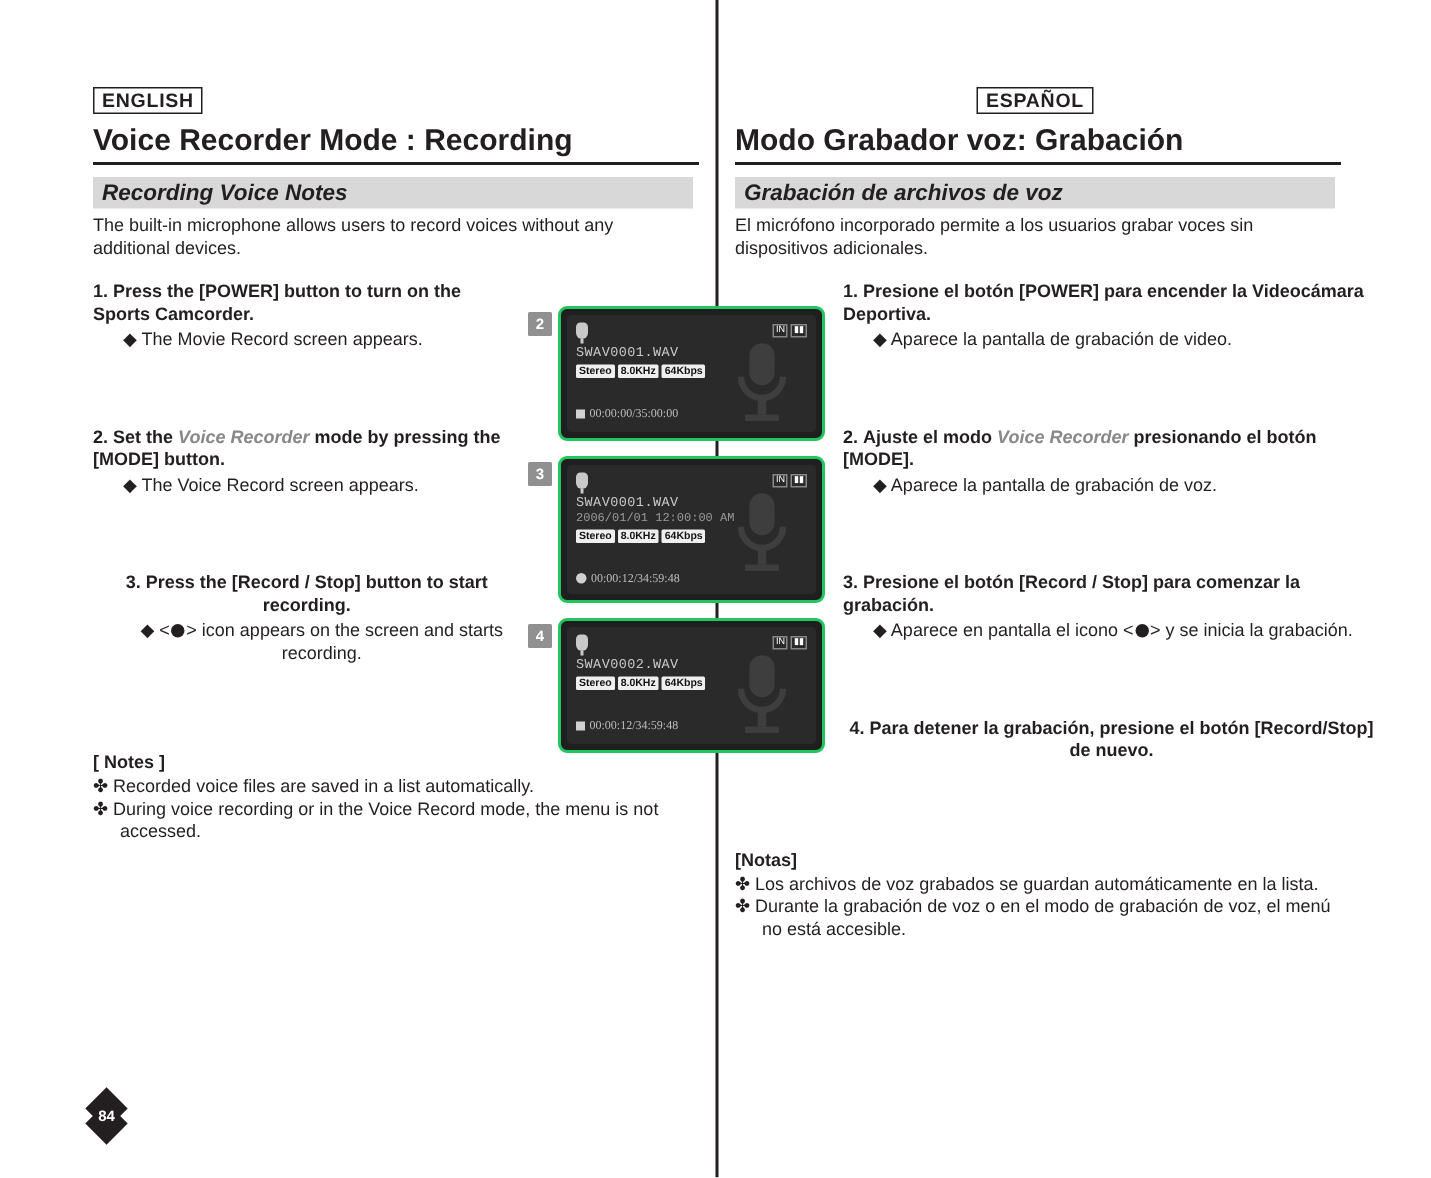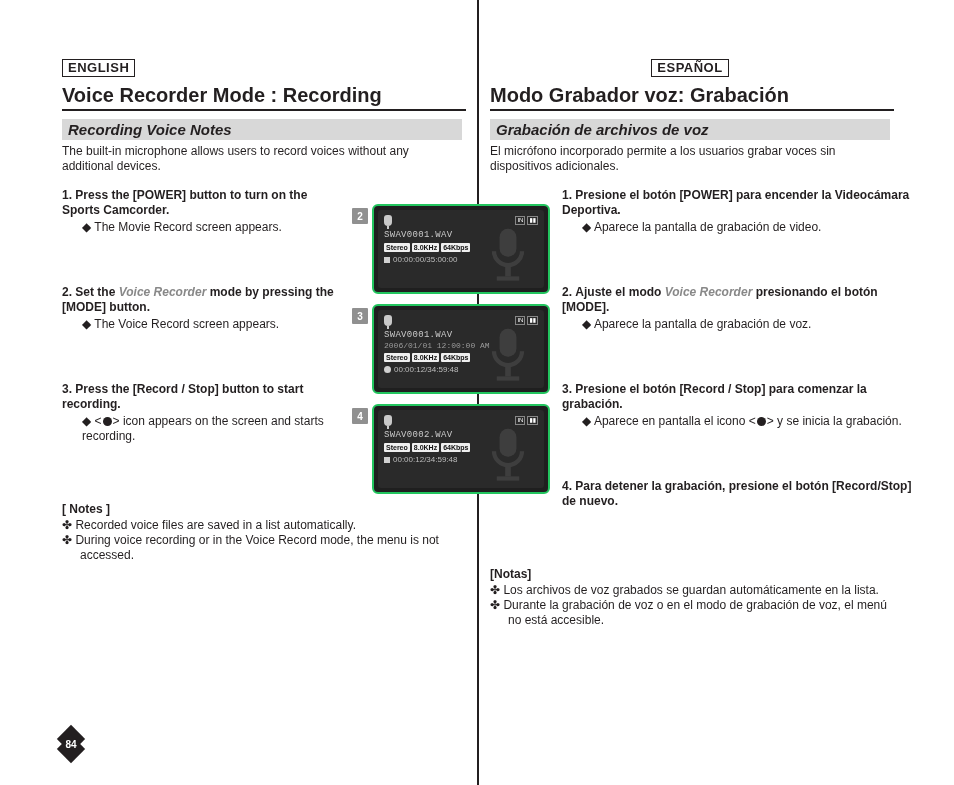--- a/index.html
+++ b/index.html
@@ -11,21 +11,21 @@
   .col-r { left: 490px; }
 
   .lang-box { display:inline-block; border:1.5px solid #231f20; padding:0 5px; font-weight:bold; font-size:13px; letter-spacing:.5px; line-height:16px; margin-bottom:4px; }
   .col-r .lang-wrap { text-align:center; }
   .h1 { font-size:20px; font-weight:bold; line-height:24px; margin-top:2px; }
   .h1-rule { height:2px; background:#231f20; margin-top:2px; width:404px; }
   .sec-title { background:#d8d8d8; font-style:italic; font-weight:bold; font-size:15px; padding:2px 6px; margin-top:8px; }
   .intro { font-size:12px; line-height:15px; margin-top:4px; }
   ol.steps { list-style:none; margin-top:14px; }
   ol.steps > li { font-size:12px; line-height:15px; margin-bottom:50px; }
-  ol.steps > li:last-child { margin-bottom:0; }
+  ol.steps > li:last-child { margin-bottom:0;text-align:center; }
   .st-num { font-weight:bold; }
   .st-head { font-weight:bold; }
   .sub { margin-left:20px; margin-top:2px; font-size:12px; }
   .sub::before { content:"◆ "; }
   .mode-ital { font-style:italic; color:#888; font-weight:bold; }
 
   .notes-h { font-weight:bold; font-size:12px; margin-top:58px; }
   ul.notes { list-style:none; margin-top:2px; }
   ul.notes li { font-size:12px; line-height:15px; padding-left:18px; text-indent:-18px; }
   ul.notes li::before { content:"✤  "; }
@@ -50,21 +50,21 @@
   .mic { width:8px; height:11px; background:#c9c9c9; border-radius:3px 3px 4px 4px; position:relative; }
   .mic::after { content:""; position:absolute; left:3px; bottom:-3px; width:2px; height:3px; background:#c9c9c9; }
   .ind { display:flex; gap:2px; align-items:center; }
   .ind span { font-size:6px; color:#fff; border:0.5px solid #888; padding:0 1px; line-height:7px; letter-spacing:0; }
   .big-mic { position:absolute; right:6px; top:16px; width:60px; height:56px; opacity:.22; }
   .big-mic svg { width:100%; height:100%; }
   .lcd .fname { color:#c9c9c9; font-size:9px; letter-spacing:.3px; margin-top:4px; font-family:"Courier New",monospace; }
   .lcd .date  { color:#9a9a9a; font-size:8px; margin-top:1px; font-family:"Courier New",monospace; }
   .lcd .tags  { margin-top:3px; display:flex; gap:2px; }
   .lcd .tags span { background:#efefef; color:#111; font-size:7px; font-weight:bold; padding:0 2px; line-height:9px; border-radius:1px; }
-  .lcd .time  { color:#bdbdbd; font-size:8px; margin-top:3px; font-family:Liberation Sans, sans-serif; display:flex; align-items:center; gap:3px; }
+  .lcd .time  { color:#bdbdbd; font-size:8px; margin-top:19px; font-family:Liberation Serif, serif; display:flex; align-items:center; gap:3px; }
   .sq { width:6px; height:6px; background:#d0d0d0; display:inline-block; }
   .rc { width:7px; height:7px; background:#d0d0d0; border-radius:50%; display:inline-block; }
 
   .col-l ol.steps > li:nth-child(1),
   .col-l ol.steps > li:nth-child(2),
   .col-l ol.steps > li:nth-child(3){ width:285px; }
   .col-r ol.steps > li { width:358px; margin-left:52px; }
   .col-r ol.steps { margin-left:20px; }
   .col-r .steps-wrap { margin-left:0; }
 </style>

